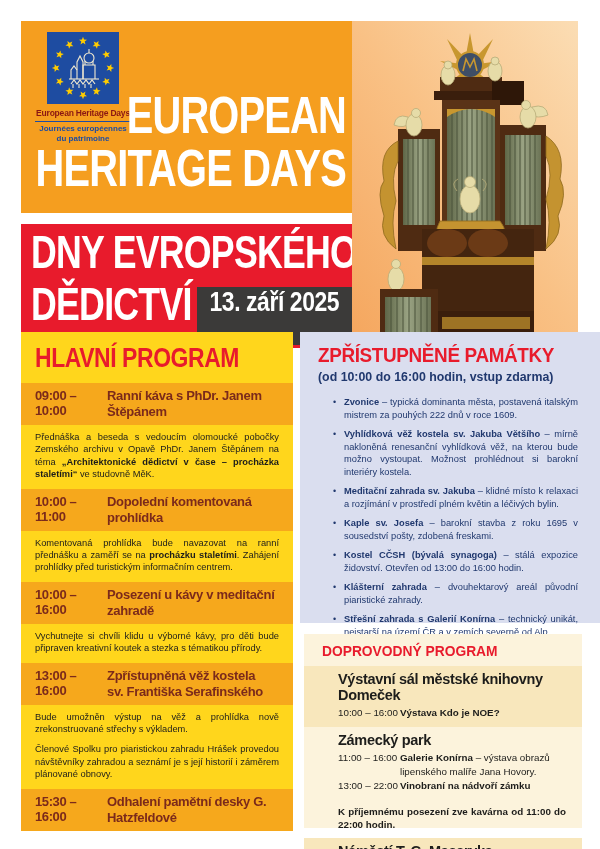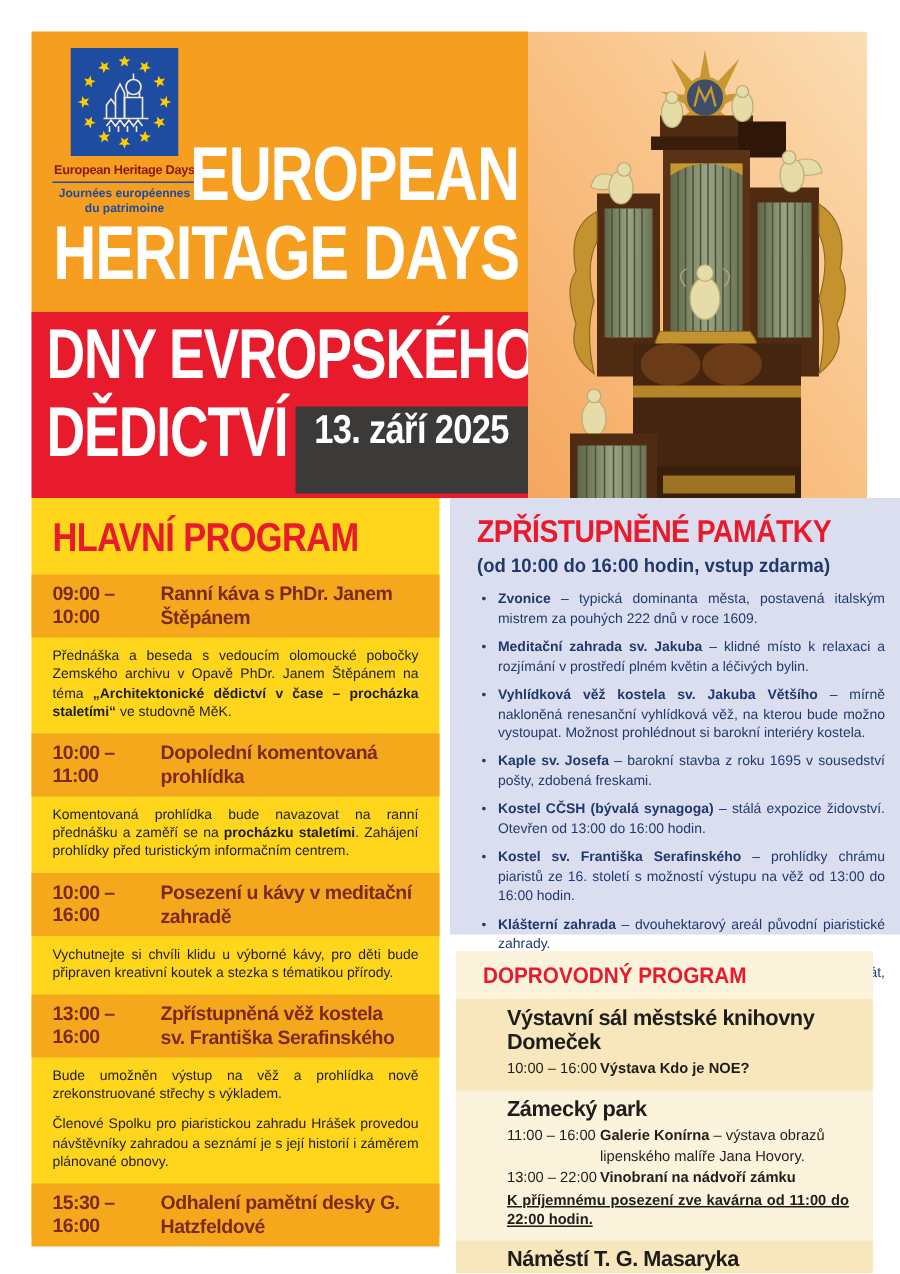--- a/index.html
+++ b/index.html
@@ -9,21 +9,21 @@
   
   .header-orange{position:absolute;left:21px;top:21px;width:331px;height:192px;background:var(--orange);}
   .logo-box{position:absolute;left:14px;top:11px;width:96px;text-align:center;}
   .logo-box svg{display:block;margin:0 auto;}
   .logo-cap1{color:#8a1713;font-weight:700;font-size:8.5px;margin-top:4px;padding-bottom:3px;
              border-bottom:1.5px solid var(--eu-blue);letter-spacing:-0.2px;}
   .logo-cap2{color:var(--eu-blue);font-size:8px;line-height:9.5px;margin-top:2px;font-weight:700;}
   .big-title{position:absolute;right:6px;top:68px;color:#ffffff;font-weight:700;font-size:51px;
              line-height:53px;text-align:right;transform:scaleX(0.78);transform-origin:right center;
              letter-spacing:-1px;white-space:nowrap;}
-  .header-red{position:absolute;left:21px;top:208px;width:331px;height:124px;background:var(--red);text-decoration:underline;}
+  .header-red{position:absolute;left:21px;top:224px;width:331px;height:124px;background:var(--red);text-decoration:underline;}
   .red-title{position:absolute;left:10px;top:2px;color:#ffffff;font-weight:700;font-size:47px;
              line-height:52px;transform:scaleX(0.76);transform-origin:left top;letter-spacing:-1px;
              white-space:nowrap;}
   .date-box{position:absolute;right:0;bottom:3px;width:155px;height:58px;background:var(--datebox);
             display:flex;justify-content:center;}
   .date-box span{color:#ffffff;font-weight:700;font-size:27px;transform:scaleX(0.85);white-space:nowrap;letter-spacing:-0.5px;}
 
   
   .photo{position:absolute;left:352px;top:21px;width:226px;height:311px;}
   .photo svg{display:block;}
@@ -38,37 +38,37 @@
   .desc{margin:6px 0 8px;padding:0 14px;font-size:9.3px;line-height:12.4px;color:#1d1d1b;text-align:justify;}
   .desc .bold{font-weight:700;}
 
   
   .right-col{position:absolute;left:300px;top:332px;width:304px;height:291px;background:var(--bluebg);box-sizing:border-box;
              padding:9px 14px 0 18px;}
   .mon-title{color:var(--red);font-weight:700;font-size:21px;margin:2px 0 2px;transform:scaleX(0.9);
              transform-origin:left center;letter-spacing:-0.4px;white-space:nowrap;}
   .mon-sub{color:var(--navy);font-weight:700;font-size:13px;margin:0 0 9px;transform:scaleX(0.95);
            transform-origin:left center;white-space:nowrap;}
-  .mon-list{margin:0;padding:0;list-style:none;}
+  .mon-list{margin:12px;padding:0;list-style:none;}
   .mon-list li{position:relative;padding-left:14px;font-size:9.3px;line-height:12.7px;color:var(--navy);
                margin-bottom:6.5px;text-align:justify;}
   .mon-list li::before{content:"•";position:absolute;left:3px;top:0;font-size:9px;}
   .mon-list b{font-weight:700;}
 
   
   .bottom-right{position:absolute;left:304px;top:634px;width:278px;height:194px;background:var(--cream);box-sizing:border-box;}
   .side-title{color:var(--red);font-weight:700;font-size:15px;margin:8px 18px 7px;transform:scaleX(0.92);
               transform-origin:left center;white-space:nowrap;}
   .vblock{padding:5px 16px 7px 34px;}
   .vblock.bandbg{background:var(--creamband);}
   .venue{font-size:14.5px;font-weight:700;color:#1d1d1b;letter-spacing:-0.3px;margin:0 0 3px;}
   .vrow{display:flex;font-size:9.8px;line-height:14px;color:#1d1d1b;}
   .vrow .rtime{width:62px;flex:none;}
   .vrow .rbold{font-weight:700;text-align:right;}
-  .vnote{font-size:9.8px;line-height:13px;color:#1d1d1b;margin-top:1px;text-align:justify;text-decoration:underline;}
+  .vnote{font-size:9.8px;line-height:13px;color:#1d1d1b;margin-top:12px;text-align:justify;}
   .vnote .bold{font-weight:700;}
 </style>
 </head>
 <body>
 
 <div class="page">
 
   <div class="header-orange">
     <div class="logo-box">
       <svg width="72" height="72" viewBox="0 0 72 72">
@@ -257,25 +257,24 @@
           </div>
         </div>
       </div>
   </div>
 
   <div class="right-col">
     <div class="mon-title">ZPŘÍSTUPNĚNÉ PAMÁTKY</div>
     <div class="mon-sub">(od 10:00 do 16:00 hodin, vstup zdarma)</div>
     <ul class="mon-list" id="monument-list">
         <li><b>Zvonice</b><span> – typická dominanta města, postavená italským mistrem za pouhých 222 dnů v roce 1609.</span></li>
+        <li><b>Vyhlídková věž kostela sv. Jakuba Většího</b><span> – mírně nakloněná renesanční vyhlídková věž, na kterou bude možno vystoupat. Možnost prohlédnout si barokní interiéry kostela.</span></li>
         <li><b>Meditační zahrada sv. Jakuba</b><span> – klidné místo k relaxaci a rozjímání v prostředí plném květin a léčivých bylin.</span></li>
-        <li><b>Vyhlídková věž kostela sv. Jakuba Většího</b><span> – mírně nakloněná renesanční vyhlídková věž, na kterou bude možno vystoupat. Možnost prohlédnout si barokní interiéry kostela.</span></li>
         <li><b>Kaple sv. Josefa</b><span> – barokní stavba z roku 1695 v sousedství pošty, zdobená freskami.</span></li>
         <li><b>Kostel CČSH (bývalá synagoga)</b><span> – stálá expozice židovství. Otevřen od 13:00 do 16:00 hodin.</span></li>
-        <li><b>Kostel sv. Františka Serafinského</b><span> – prohlídky chrámu piaristů ze 16. století s možností výstupu na věž od 13:00 do 16:00 hodin.</span></li>
         <li><b>Klášterní zahrada</b><span> – dvouhektarový areál původní piaristické zahrady.</span></li>
         <li><b>Střešní zahrada s Galerií Konírna</b><span> – technický unikát, nejstarší na území ČR a v zemích severně od Alp.</span></li>
       </ul>
   </div>
 
   <div class="bottom-right">
     <div class="side-title">DOPROVODNÝ PROGRAM</div>
     <div id="side-blocks">
         <div class="vblock bandbg">
           <div class="venue">Výstavní sál městské knihovny Domeček</div>

